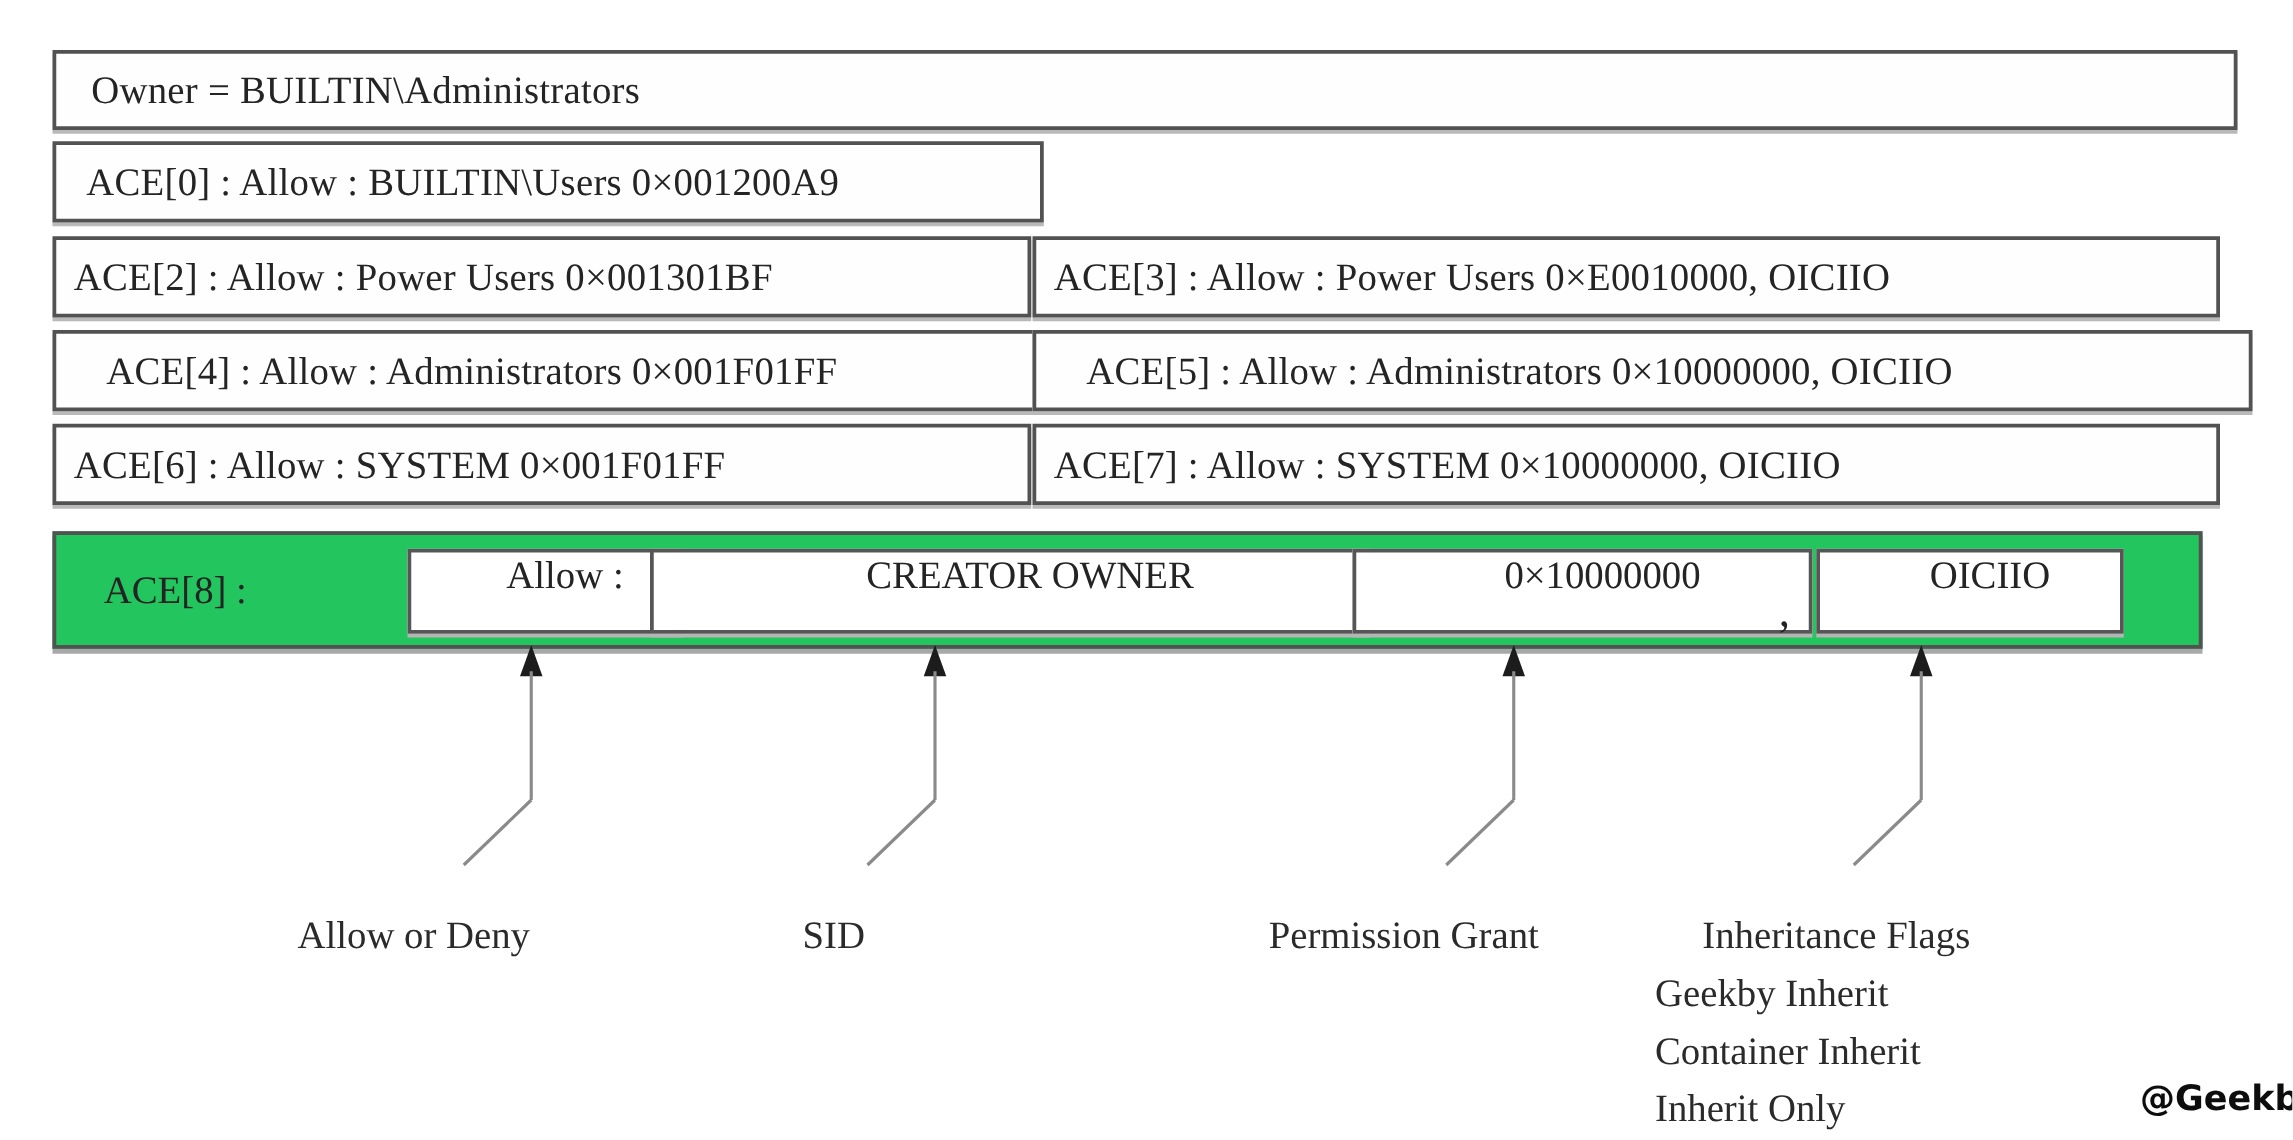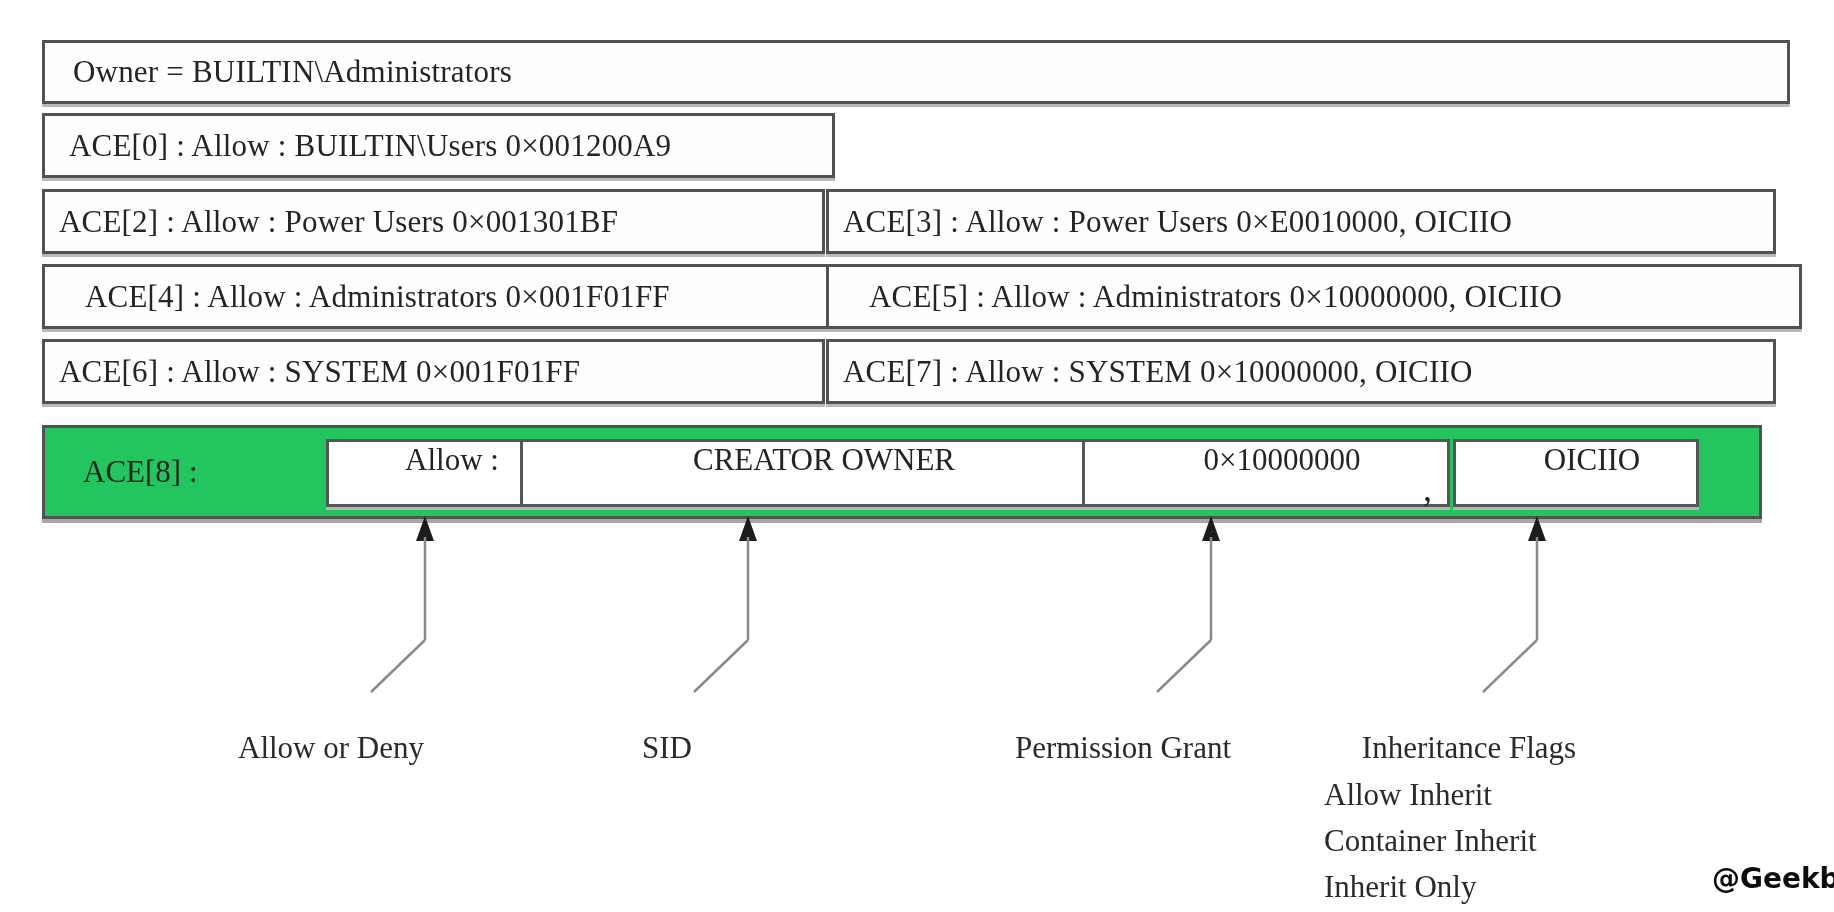--- a/index.html
+++ b/index.html
@@ -128,20 +128,20 @@
     <line x1="62" y1="21" x2="62" y2="124" stroke="#8a8a8a" stroke-width="2.5"></line>
     <line x1="62" y1="124" x2="8" y2="176" stroke="#8a8a8a" stroke-width="2.5"></line>
   </svg>
 
   <div class="callout" style="left:331px">Allow or Deny</div>
   <div class="callout" style="left:667px">SID</div>
   <div class="callout" style="left:1123px">Permission Grant</div>
   <div class="callout" style="left:1469px">Inheritance Flags</div>
 
   <div class="inh-details">
-    <div>Allow Inherit</div>
+    <div>Geekby Inherit</div>
     <div>Container Inherit</div>
     <div>Inherit Only</div>
   </div>
 
   <div class="watermark">@Geekby</div>
 
 </div>
 
 </body></html>

